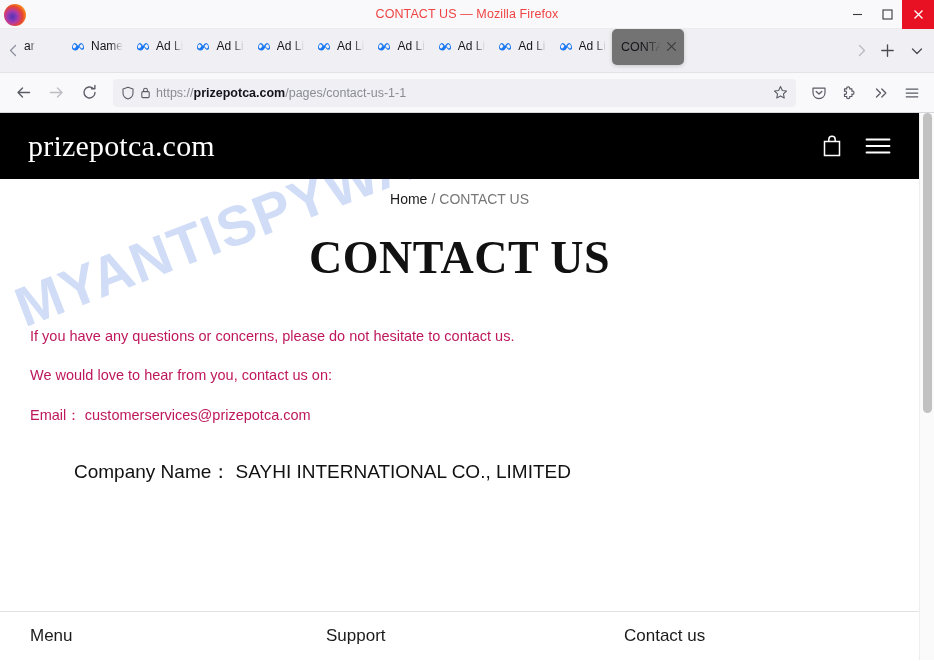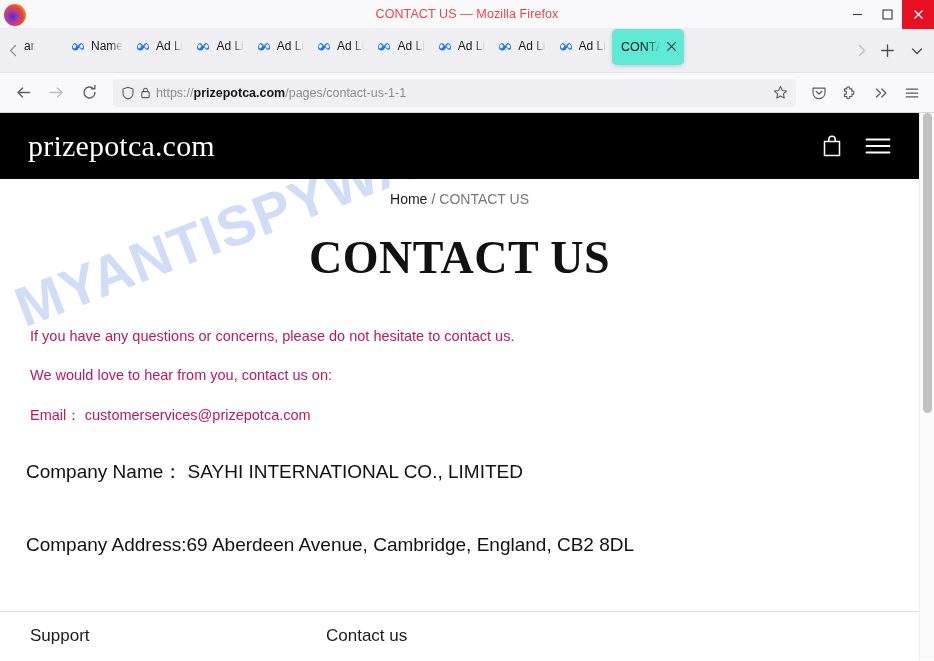--- a/index.html
+++ b/index.html
@@ -66,21 +66,21 @@
   }
   .tab .meta-ico { flex: 0 0 auto; width: 16px; height: 16px; display: block; }
   .tab .tab-label {
     overflow: hidden; max-width: 44px;
     -webkit-mask-image: linear-gradient(to right, #000 60%, transparent 100%);
             mask-image: linear-gradient(to right, #000 60%, transparent 100%);
   }
   .tab.clipped { width: 40px; padding-left: 0; }
   .tab.clipped .tab-label { max-width: 30px; }
   .tab.active {
-    background: #5eead4;
+    background: #737373;
     box-shadow: 0 1px 4px rgba(0,0,0,.18);
     height: 36px;
     padding: 0 4px 0 9px;
     gap: 2px;
   }
   .tab.active .tab-label { max-width: 40px; font-size: 12.5px; }
   .tab-close {
     width: 17px; height: 17px; flex: 0 0 auto;
     display: flex; align-items: center; justify-content: center;
     color: #3b3b3b;
@@ -177,21 +177,21 @@
     text-align: center;
     font-family: "Liberation Serif", serif;
     font-size: 46px; font-weight: 700;
     color: #111; letter-spacing: .5px;
     margin-top: 24px;
   }
 
   .body-copy { padding: 0 30px; margin-top: 44px; }
   .body-copy p { font-size: 14.5px; color: #be185d; margin-bottom: 22px; line-height: 1.2; }
 
-  .company-block { padding: 0 26px; }
+  .company-block { padding: 0 74px; }
   .company-block p {
     font-size: 19px; color: #111; line-height: 1.3;
   }
   .company-name { margin-top: 36px; }
   .company-addr { margin-top: 48px; }
 
   .site-footer {
     position: absolute; left: 0; right: 0; bottom: 0;
     border-top: 1px solid #e2e2e2;
     height: 49px;
@@ -431,26 +431,26 @@
         <h1 class="page-title">CONTACT US</h1>
 
         <div class="body-copy">
           <p>If you have any questions or concerns, please do not hesitate to contact us.</p>
           <p>We would love to hear from you, contact us on:</p>
           <p>Email： customerservices@prizepotca.com</p>
         </div>
 
         <div class="company-block">
           <p class="company-name">Company Name： SAYHI INTERNATIONAL CO., LIMITED</p>
-          <p class="company-addr">Company Address:69 Aberdeen Avenue, Cambridge, England, CB2 8DL</p>
         </div>
 
       </div>
 
       <div class="site-footer">
+        <div class="footer-col">Menu</div>
         <div class="footer-col">Support</div>
         <div class="footer-col">Contact us</div>
       </div>
 
     </div>
 
     <div class="scrollbar">
       <div class="thumb"></div>
     </div>
   </div>

